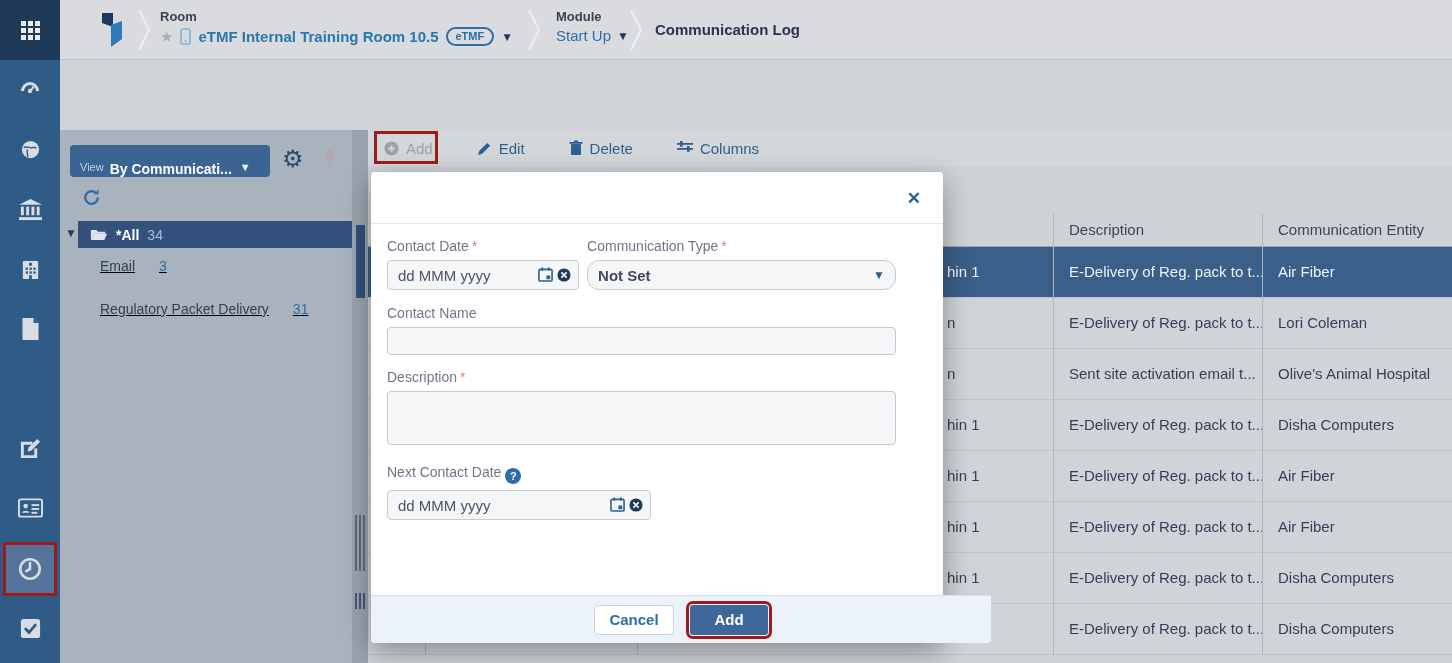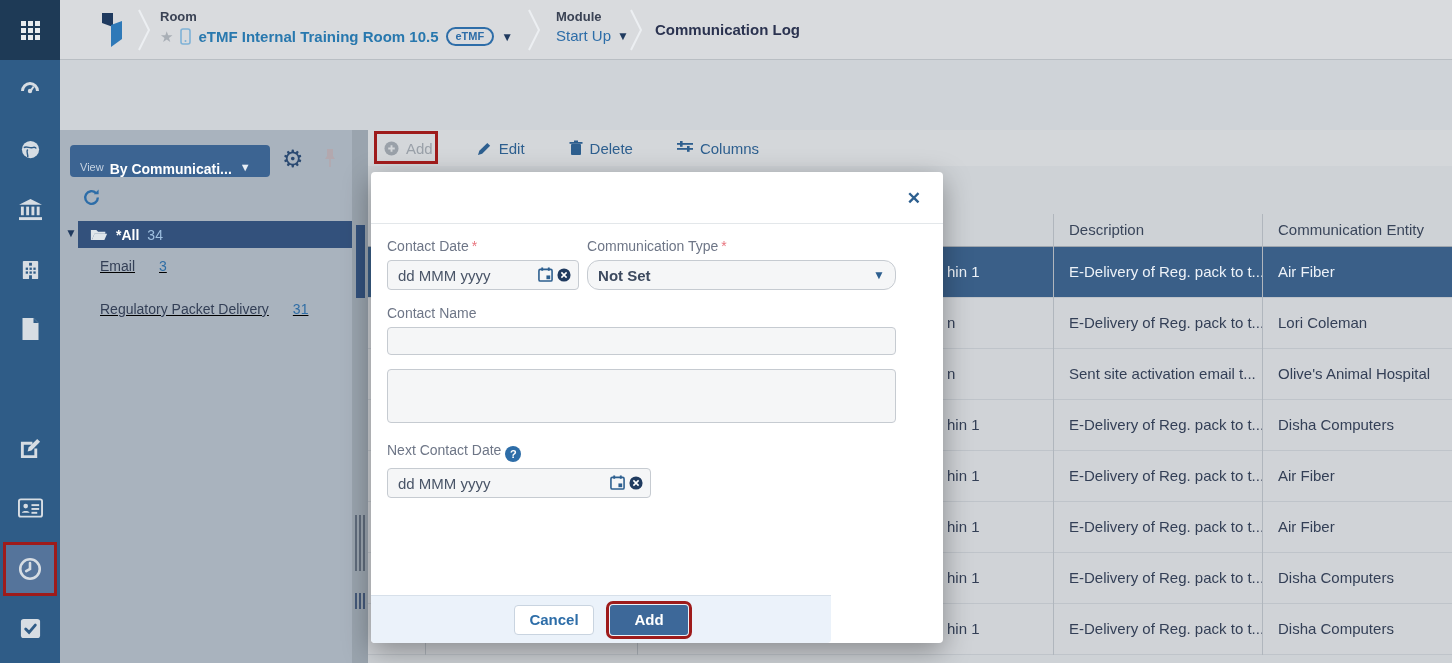--- a/index.html
+++ b/index.html
@@ -110,21 +110,21 @@
   .selectbox { position:relative; height:30px; background:#f5f6f7; border:1px solid #c6cbd1;
                border-radius:12px; display:flex; align-items:center; padding:0 10px; }
   .selectbox .val { font-size:15px; font-weight:bold; color:#3d4a5f; }
   .selectbox .caret { position:absolute; right:10px; color:#2d5f8f; font-size:12px; }
   .icon-right { position:absolute; right:8px; top:7px; display:flex; gap:4px; align-items:center; }
   .ta { width:100%; height:54px; background:#f5f6f7; border:1px solid #c6cbd1; border-radius:4px;
         resize:none; font-family:"Liberation Sans",sans-serif; font-size:15px; padding:6px 10px; }
   .gap14 { height:14px; } .gap15 { height:15px; }
   .help { display:inline-flex; width:16px; height:16px; border-radius:50%; background:#2d6da8; color:#fff;
           font-size:11px; font-weight:bold; align-items:center; justify-content:center; vertical-align:-3px; margin-left:4px; }
-  .m-foot { position:absolute; left:0; bottom:0; width:460px; height:48px; background:#ebf2fa;
+  .m-foot { position:absolute; left:0; bottom:0; width:620px; height:48px; background:#ebf2fa;
             border-top:1px solid #d7e0ea; border-radius:0 0 4px 4px; display:flex; align-items:center;
             justify-content:center; gap:16px; }
   .btn-cancel { width:80px; height:30px; background:#fff; border:1px solid #c9d4e0; border-radius:4px;
                 color:#2d6da8; font-weight:bold; font-size:15px; font-family:"Liberation Sans",sans-serif; }
   .btn-add { width:78px; height:30px; background:#3d6899; border:none; border-radius:3px; color:#fff;
              font-weight:bold; font-size:15px; outline:3px solid #9e1b1b; outline-offset:1px;
              font-family:"Liberation Sans",sans-serif; }
   svg { display:block; }
 </style>
 </head>
@@ -457,20 +457,23 @@
             <span class="caret">▼</span>
           </div>
         </div>
       </div>
 
       <div class="gap15"></div>
       <div class="f-label">Contact Name</div>
       <input class="inp plain" value="" style="">
 
       <div class="gap14"></div>
+      <div class="f-label">
+        <span>Description</span><span class="req">*</span>
+      </div>
       <textarea class="ta" style=""></textarea>
 
       <div class="gap15"></div>
       <div class="f-label">
         <span>Next Contact Date</span><span class="help">?</span>
       </div>
       <div class="inputwrap" style="width:264px">
         <input class="inp" placeholder="dd MMM yyyy" style="">
         <span class="icon-right">
           <svg width="15" height="15" viewBox="0 0 16 16">

